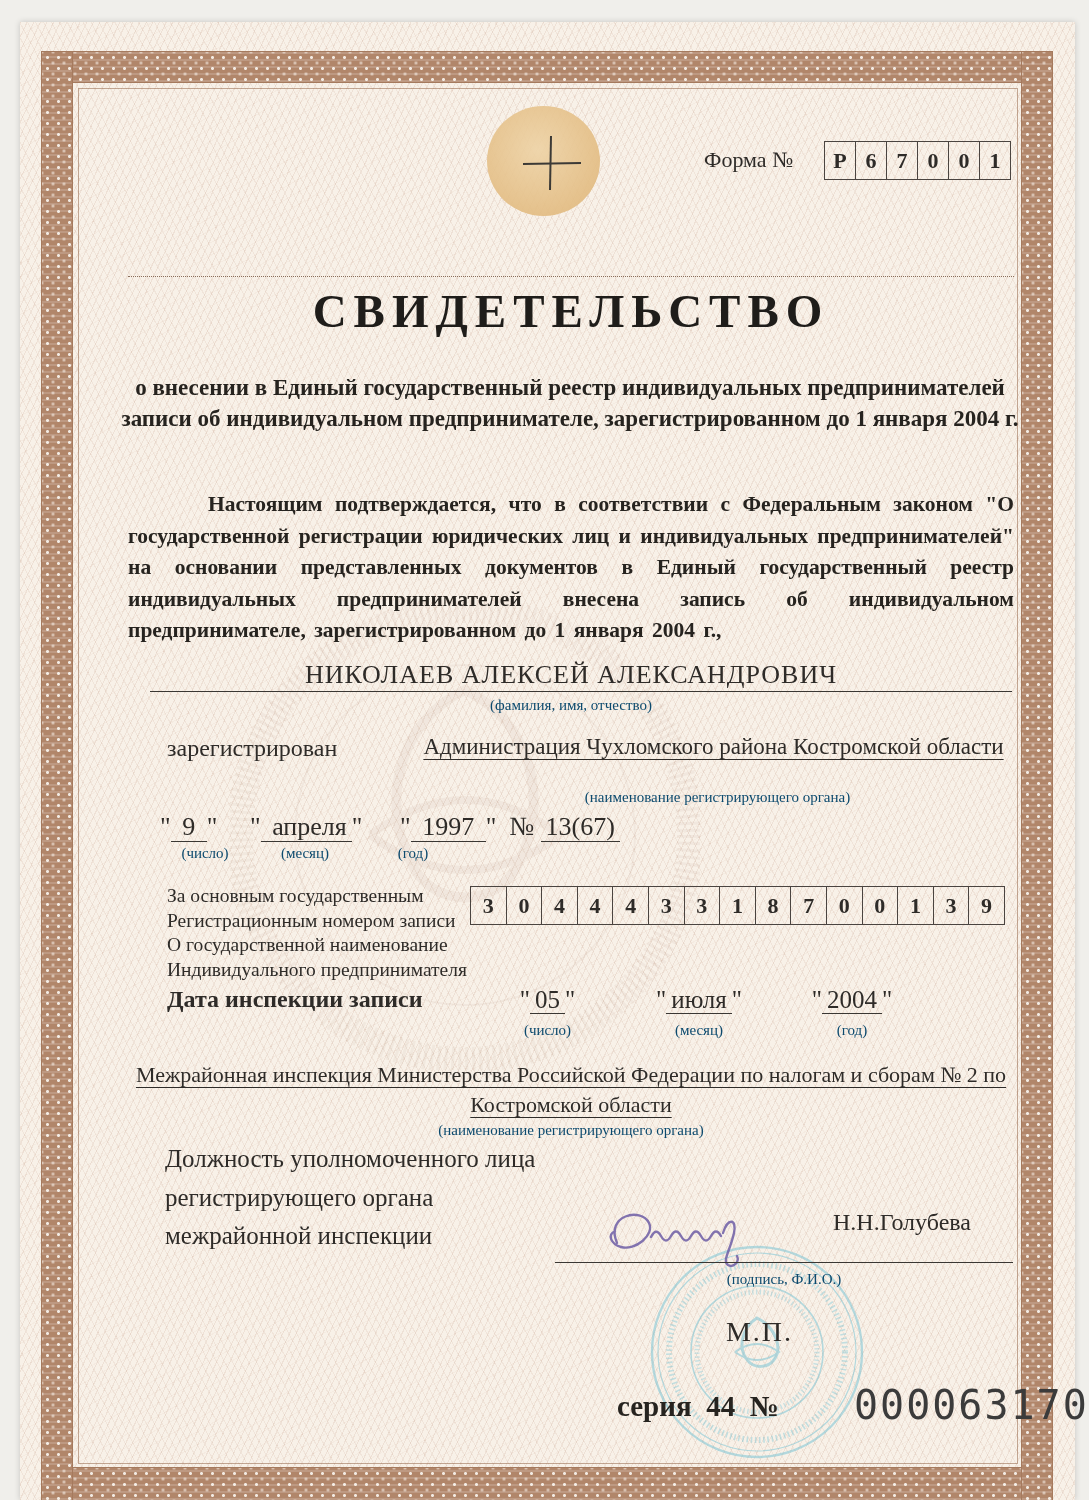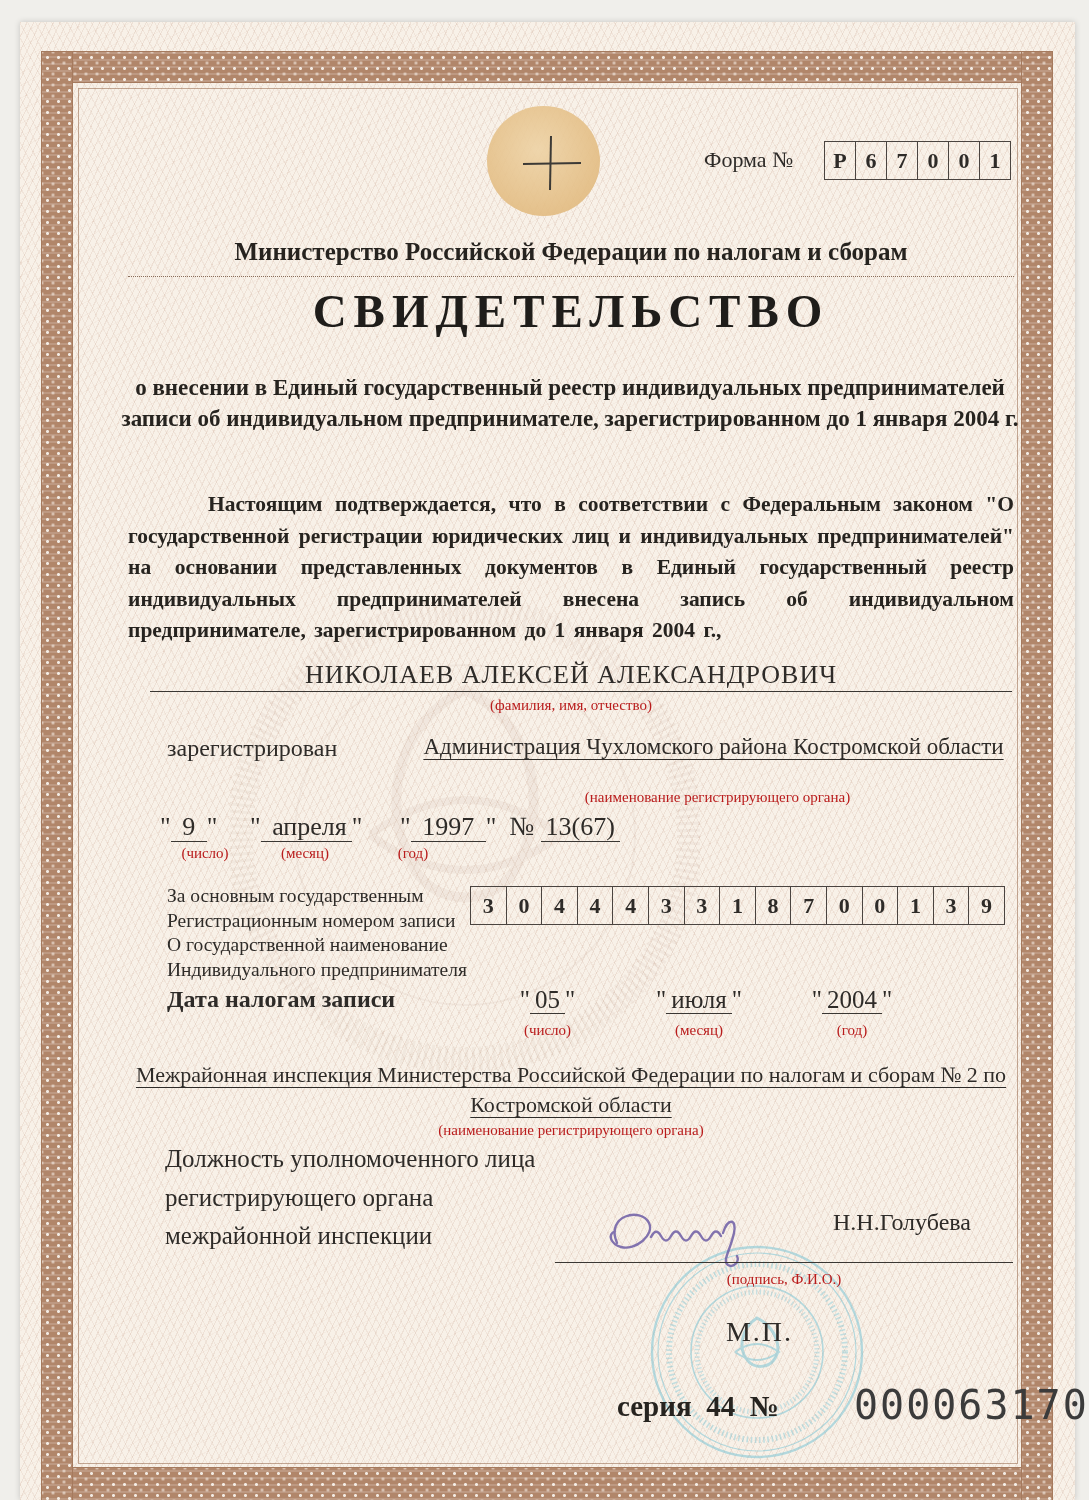--- a/index.html
+++ b/index.html
@@ -20,21 +20,21 @@
       radial-gradient(circle, rgba(255,252,248,.55) 1.1px, transparent 1.9px),
       repeating-linear-gradient(0deg, rgba(255,255,255,.16) 0 2px, transparent 2px 7px);
     background-size:11px 11px,11px 11px,auto;background-position:0 0,5.5px 5.5px,0 0;
     outline:1px solid #a57a5e;}
   .innerline{border:1px solid rgba(150,103,74,.55);}
   .u{border-bottom:1.2px solid #3a3733;padding:0 5px;}
   .cellrow{display:flex;}
   .cell{display:flex;align-items:center;justify-content:center;
         border:1.4px solid #4a4440;border-left:none;font-weight:bold;}
   .cell:first-child{border-left:1.4px solid #4a4440;}
-  .caption{font-size:15px;color:#b91c1c;}
+  .caption{font-size:15px;color:#0c4a6e;}
   .center{text-align:center;}
 </style>
 </head>
 <body>
 
 <div class="scan">
 
   <div class="abs paper"></div>
 
   <div class="abs band" style="left:42px;top:52px;width:1010px;height:30px;"></div>
@@ -62,21 +62,20 @@
   <div class="abs" style="left:704px;top:147px;font-size:22px;">Форма №</div>
   <div class="abs cellrow" style="left:824px;top:141px;">
     <span class="cell" style="width:30px;height:37px;font-size:22px;">Р</span>
     <span class="cell" style="width:30px;height:37px;font-size:22px;">6</span>
     <span class="cell" style="width:30px;height:37px;font-size:22px;">7</span>
     <span class="cell" style="width:30px;height:37px;font-size:22px;">0</span>
     <span class="cell" style="width:30px;height:37px;font-size:22px;">0</span>
     <span class="cell" style="width:30px;height:37px;font-size:22px;">1</span>
   </div>
 
-  <div class="abs center" style="left:128px;width:886px;top:238px;font-size:25px;font-weight:bold;color:#26231f;">Министерство Российской Федерации по налогам и сборам</div>
   <div class="abs" style="left:128px;width:886px;top:276px;border-top:1px dotted #8a6f5c;"></div>
 
   <div class="abs center" style="left:128px;width:886px;top:284px;font-size:47px;font-weight:bold;letter-spacing:7px;color:#1f1d1a;">СВИДЕТЕЛЬСТВО</div>
 
   <div class="abs center" style="left:120px;width:900px;top:372px;font-size:23px;font-weight:bold;line-height:31px;color:#26231f;">о внесении в Единый государственный реестр индивидуальных предпринимателей записи об индивидуальном предпринимателе, зарегистрированном до 1 января 2004 г.</div>
 
   <div class="abs" style="left:128px;width:886px;top:489px;font-size:21.5px;font-weight:bold;line-height:31.5px;
        text-align:justify;text-indent:80px;word-spacing:3px;color:#26231f;">Настоящим подтверждается, что в соответствии с Федеральным законом "О государственной регистрации юридических лиц и индивидуальных предпринимателей" на основании представленных документов в Единый государственный реестр индивидуальных предпринимателей внесена запись об индивидуальном предпринимателе, зарегистрированном до 1 января 2004 г.,</div>
 
   <div class="abs center" style="left:128px;width:886px;top:660px;font-size:26px;letter-spacing:1px;">НИКОЛАЕВ АЛЕКСЕЙ АЛЕКСАНДРОВИЧ</div>
@@ -112,21 +111,21 @@
     <span class="cell" style="width:34.6px;height:37px;font-size:22px;">1</span>
     <span class="cell" style="width:34.6px;height:37px;font-size:22px;">8</span>
     <span class="cell" style="width:34.6px;height:37px;font-size:22px;">7</span>
     <span class="cell" style="width:34.6px;height:37px;font-size:22px;">0</span>
     <span class="cell" style="width:34.6px;height:37px;font-size:22px;">0</span>
     <span class="cell" style="width:34.6px;height:37px;font-size:22px;">1</span>
     <span class="cell" style="width:34.6px;height:37px;font-size:22px;">3</span>
     <span class="cell" style="width:34.6px;height:37px;font-size:22px;">9</span>
   </div>
 
-  <div class="abs" style="left:167px;top:986px;font-size:24px;font-weight:bold;">Дата налогам записи</div>
+  <div class="abs" style="left:167px;top:986px;font-size:24px;font-weight:bold;">Дата инспекции записи</div>
   <div class="abs center" style="left:500px;width:95px;top:986px;font-size:25px;"><span>"</span><span class="u">05</span><span>"</span></div>
   <div class="abs center" style="left:640px;width:118px;top:986px;font-size:25px;"><span>"</span><span class="u">июля</span><span>"</span></div>
   <div class="abs center" style="left:793px;width:118px;top:986px;font-size:25px;"><span>"</span><span class="u">2004</span><span>"</span></div>
   <div class="abs center caption" style="left:500px;width:95px;top:1022px;">(число)</div>
   <div class="abs center caption" style="left:640px;width:118px;top:1022px;">(месяц)</div>
   <div class="abs center caption" style="left:793px;width:118px;top:1022px;">(год)</div>
 
   <div class="abs center" style="left:128px;width:886px;top:1060px;font-size:22px;line-height:30px;
        text-decoration:underline;text-underline-offset:5px;text-decoration-thickness:1.2px;">Межрайонная инспекция Министерства Российской Федерации по налогам и сборам № 2 по Костромской области</div>
   <div class="abs center caption" style="left:128px;width:886px;top:1122px;">(наименование регистрирующего органа)</div>

